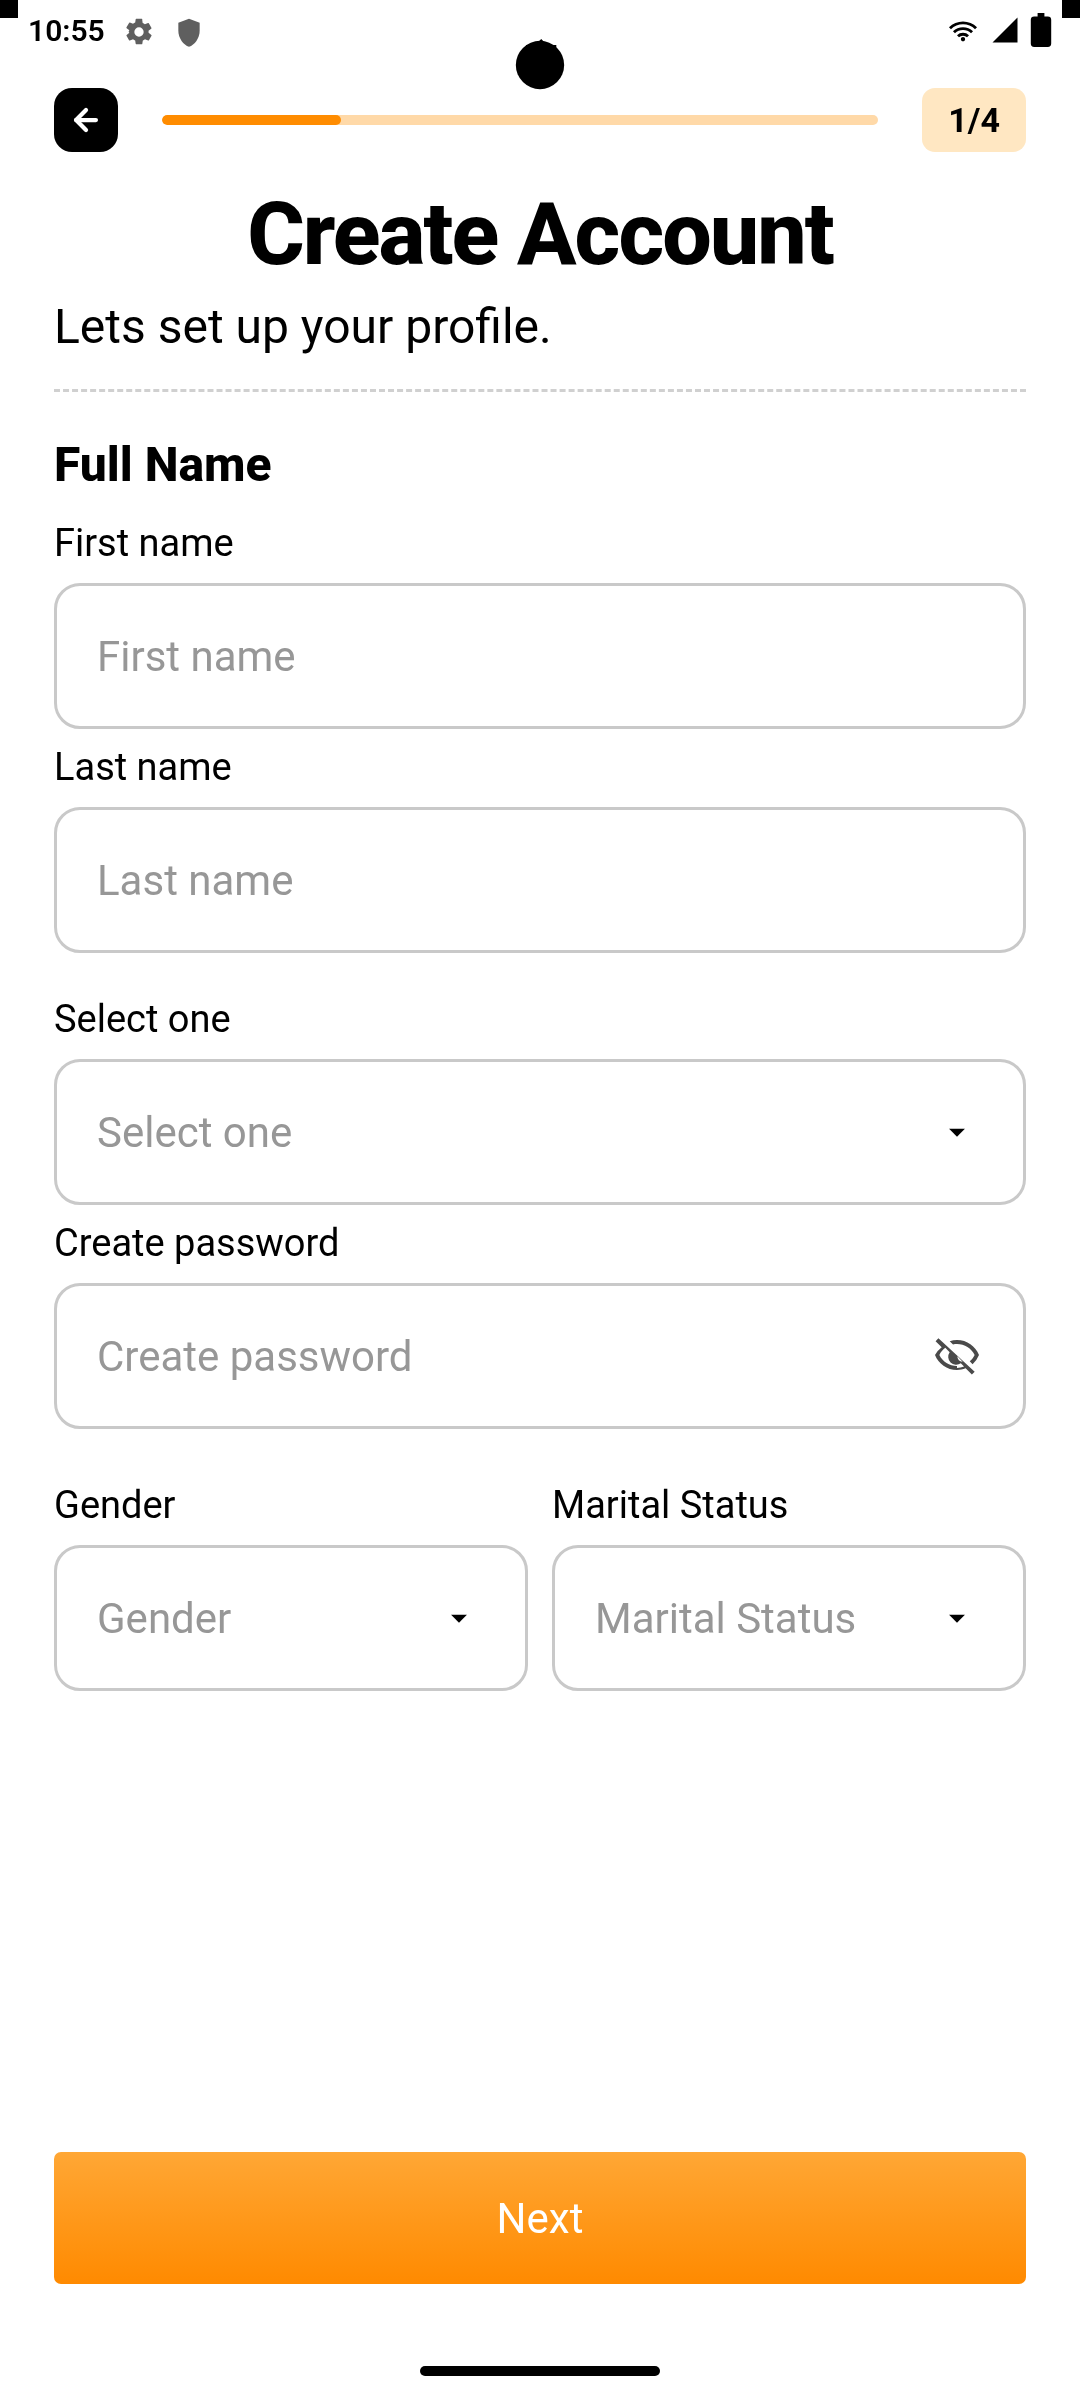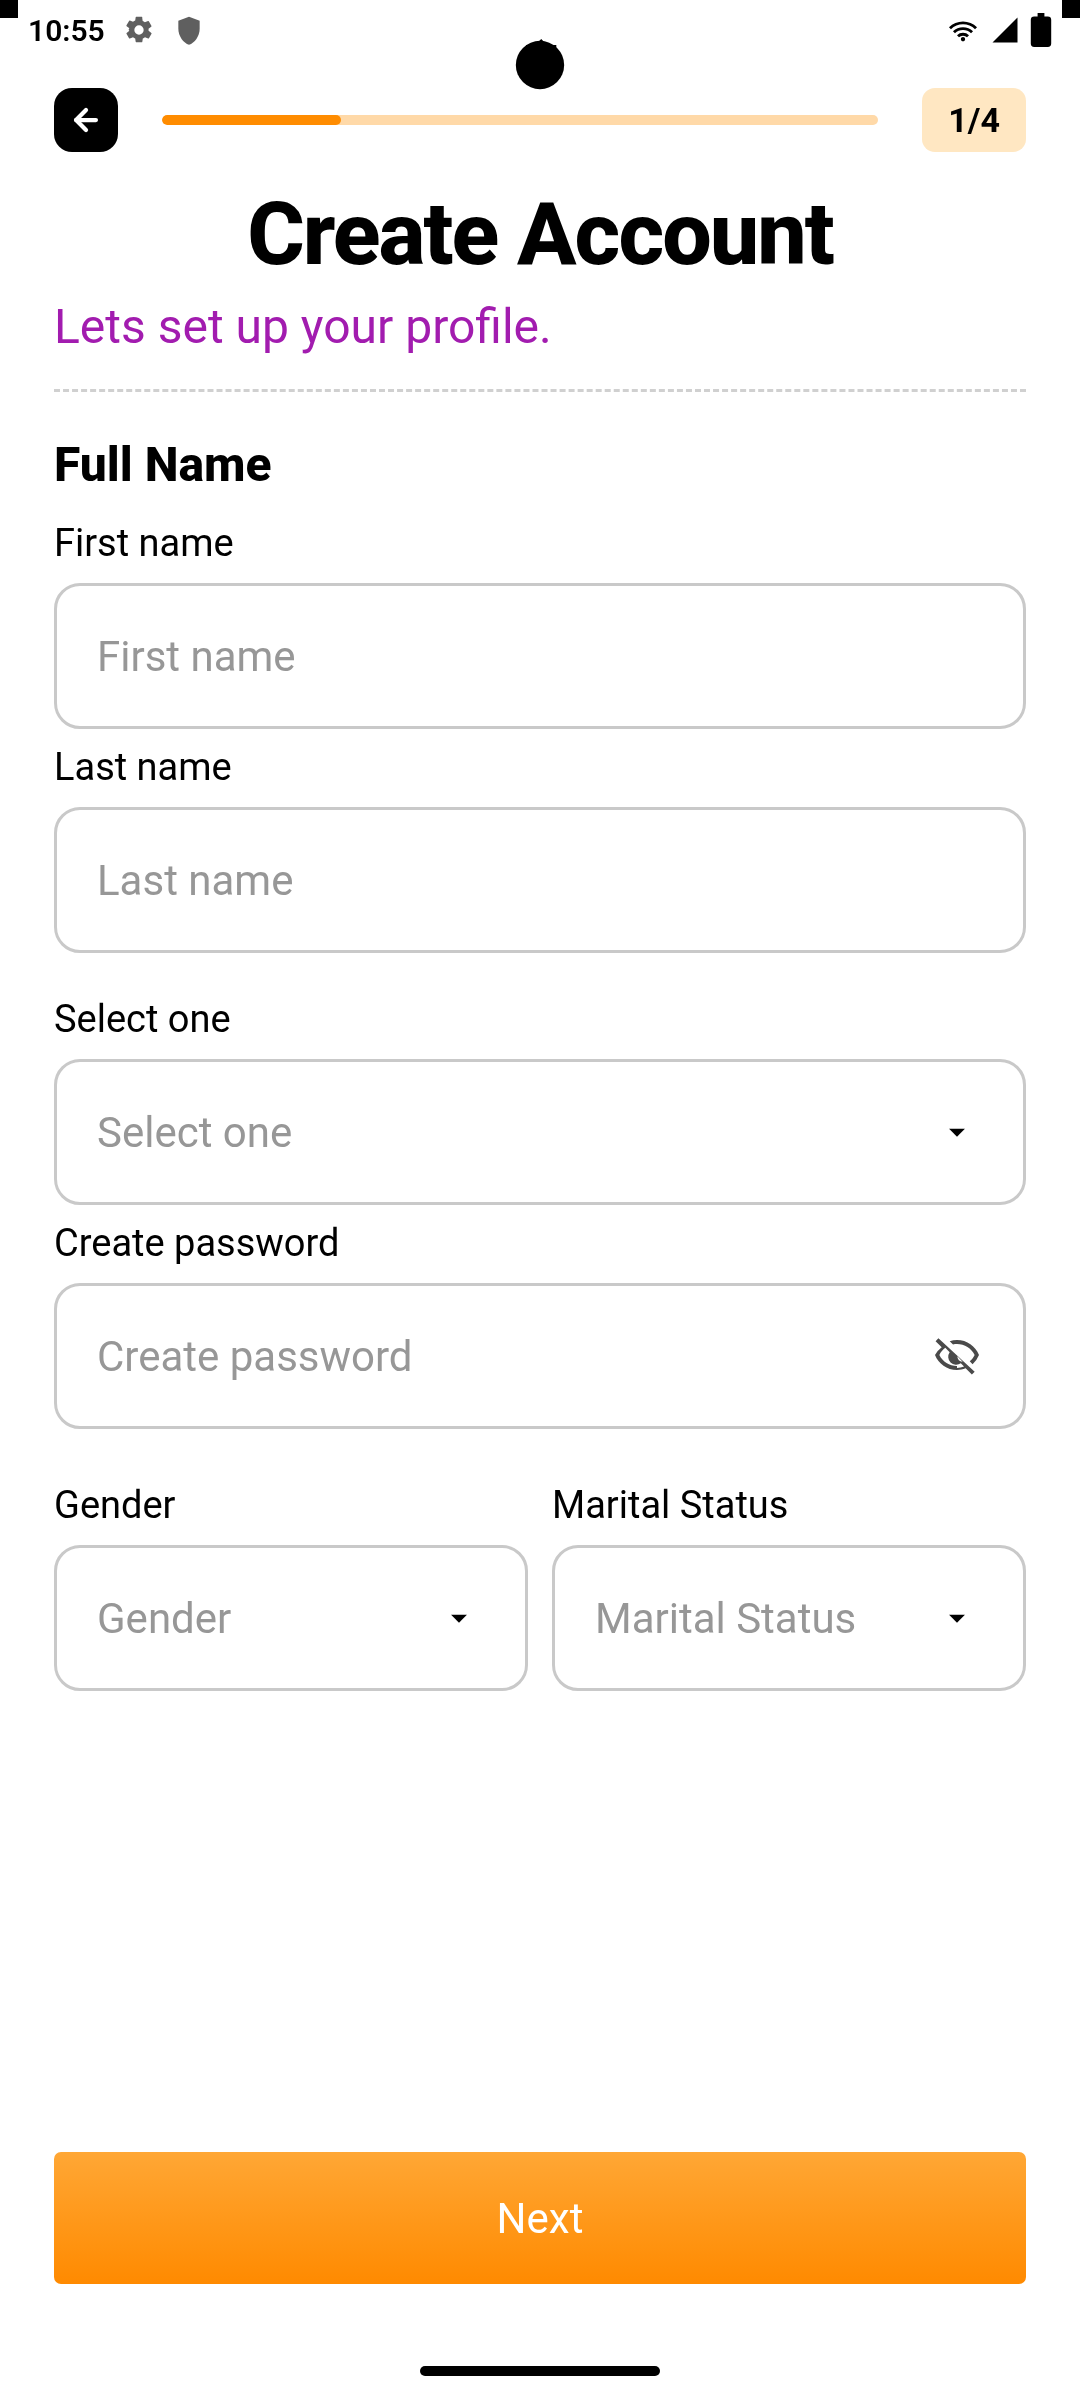--- a/index.html
+++ b/index.html
@@ -1,39 +1,39 @@
 <!DOCTYPE html>
 <html><head>
 <meta charset="utf-8">
 <style>
   * { box-sizing: border-box; margin: 0; padding: 0; font-family: -apple-system, BlinkMacSystemFont, "Segoe UI", Roboto, Helvetica, Arial, sans-serif; }
   html, body { width: 1080px; height: 2400px; background: #fff; color: #000; overflow: hidden; }
 
   
   .status-bar { height: 60px; display: flex; align-items: center; justify-content: space-between; padding: 0 28px; font-size: 30px; font-weight: 600; }
-  .status-left { display: flex; align-items: center; gap: 18px; }
+  .status-left { display: flex; align-items: flex-end; gap: 18px; }
   .status-right { display: flex; align-items: center; gap: 10px; }
   .status-ico svg { display: block; }
 
   
   .notch { position: absolute; top: 36px; left: 50%; transform: translateX(-50%); width: 58px; height: 58px; }
   .notch svg { display:block; }
 
   
   .header-row { display: flex; align-items: center; justify-content: space-between; padding: 28px 54px 8px 54px; }
   .back-btn { width: 64px; height: 64px; border-radius: 18px; background: #000; display: flex; align-items: center; justify-content: center; }
   .back-btn svg { display:block; }
   .progress { flex: 1; margin: 0 44px; height: 10px; border-radius: 6px; background: #ffd9a8; position: relative; overflow: hidden; }
   .progress-fill { position: absolute; left: 0; top: 0; bottom: 0; width: 25%; background: #ff8c00; border-radius: 6px; }
   .step-badge { padding: 12px 26px; border-radius: 13px; background: #ffe7c2; font-size: 34px; font-weight: 700; }
 
   
   .hero { padding: 28px 54px 0 54px; }
   .hero h1 { font-size: 88px; font-weight: 800; letter-spacing: -2px; line-height: 1.05; text-align: center; }
-  .hero .sub { font-size: 48px; color: #a21caf; margin-top: 18px; font-weight: 400; }
+  .hero .sub { font-size: 48px; color: #000000; margin-top: 18px; font-weight: 400; }
   .dashed { margin-top: 34px; border: none; border-top: 3px dashed #d0d0d0; }
 
   
   .section { padding: 0 54px; margin-top: 44px; }
   .section-title { font-size: 48px; font-weight: 800; margin-bottom: 28px; }
   .field-label { font-size: 38px; font-weight: 400; color: #000; margin-bottom: 18px; margin-top: 10px; }
   .field { width: 100%; border: 3px solid #c9c9c9; border-radius: 26px; height: 146px; display: flex; align-items: center; padding: 0 40px; margin-bottom: 16px; position: relative; }
   .field .ph { font-size: 42px; color: #979797; flex: 1; }
   .field .r-ico { width: 52px; display:flex; align-items:center; justify-content:center; }
 

